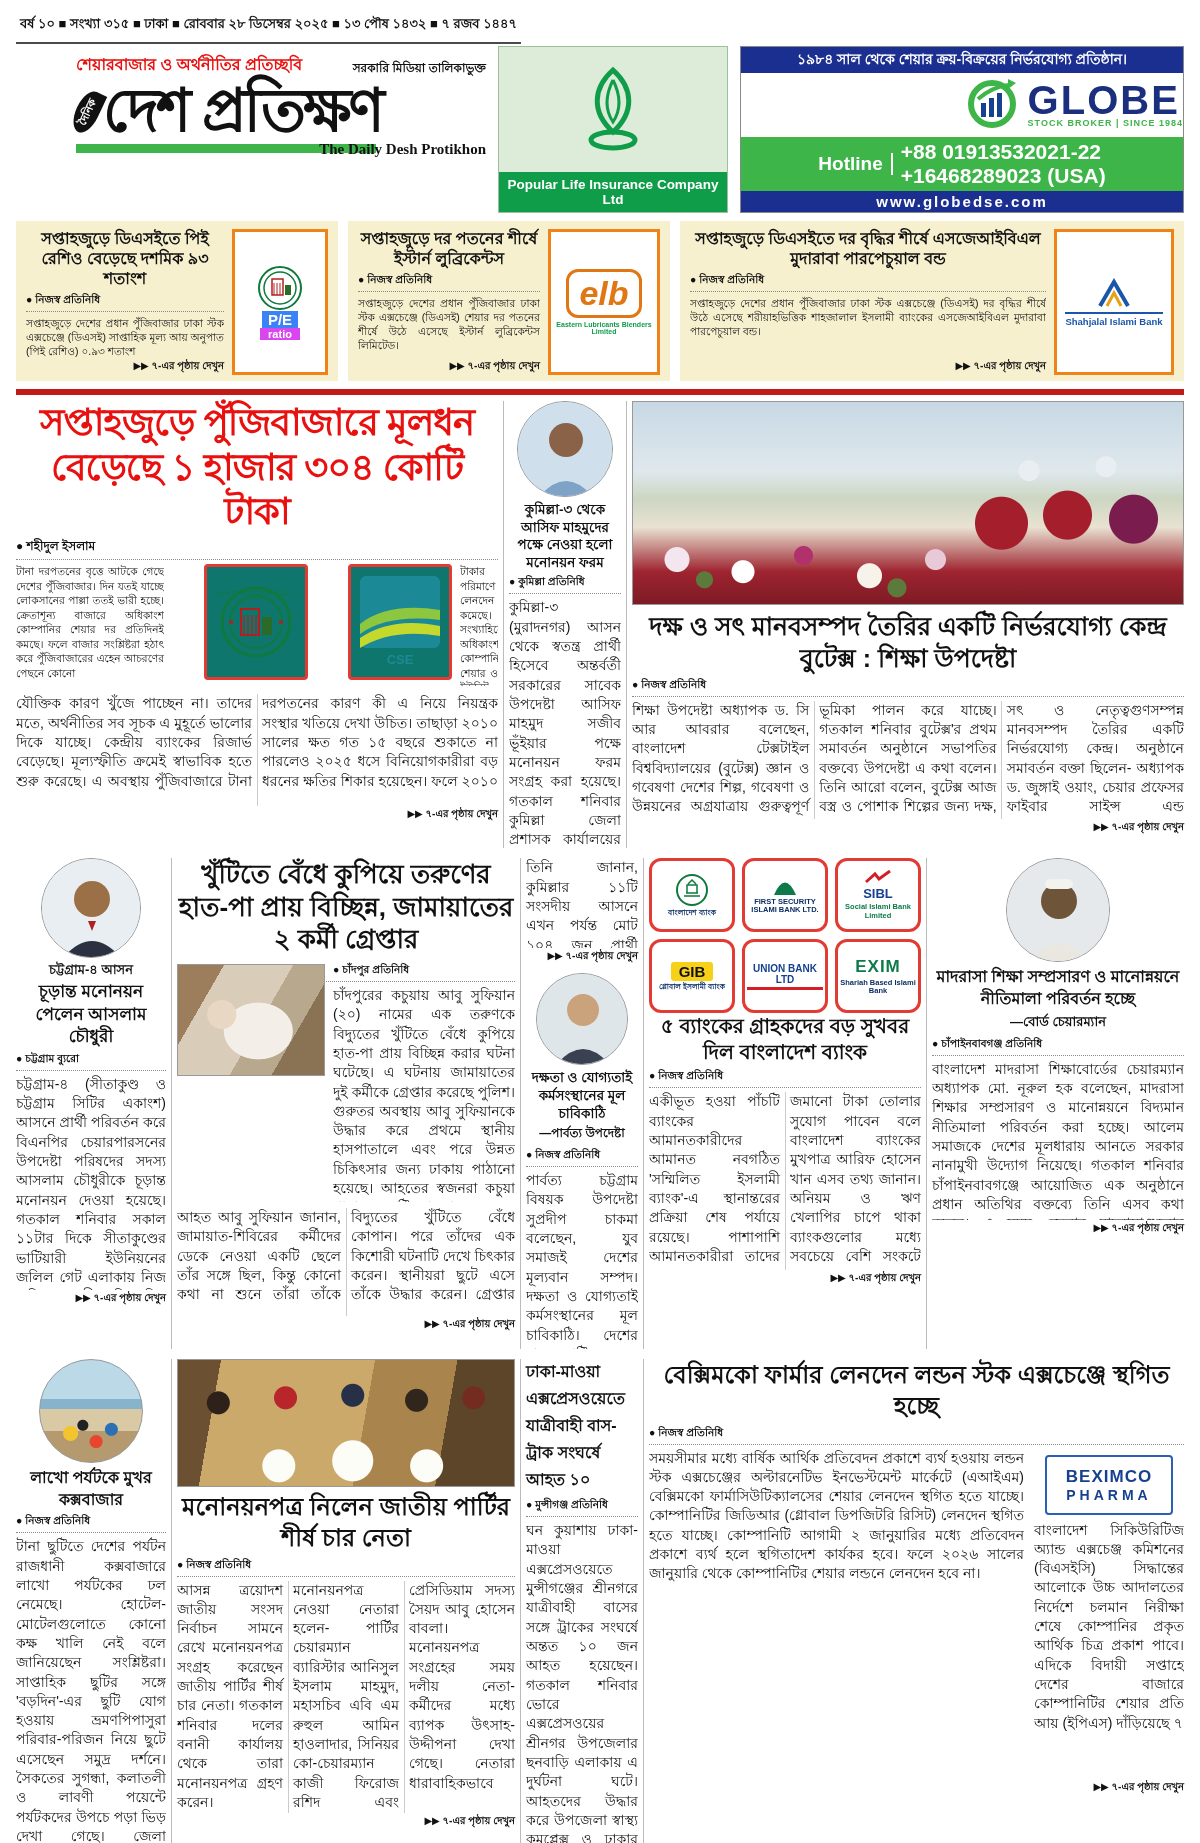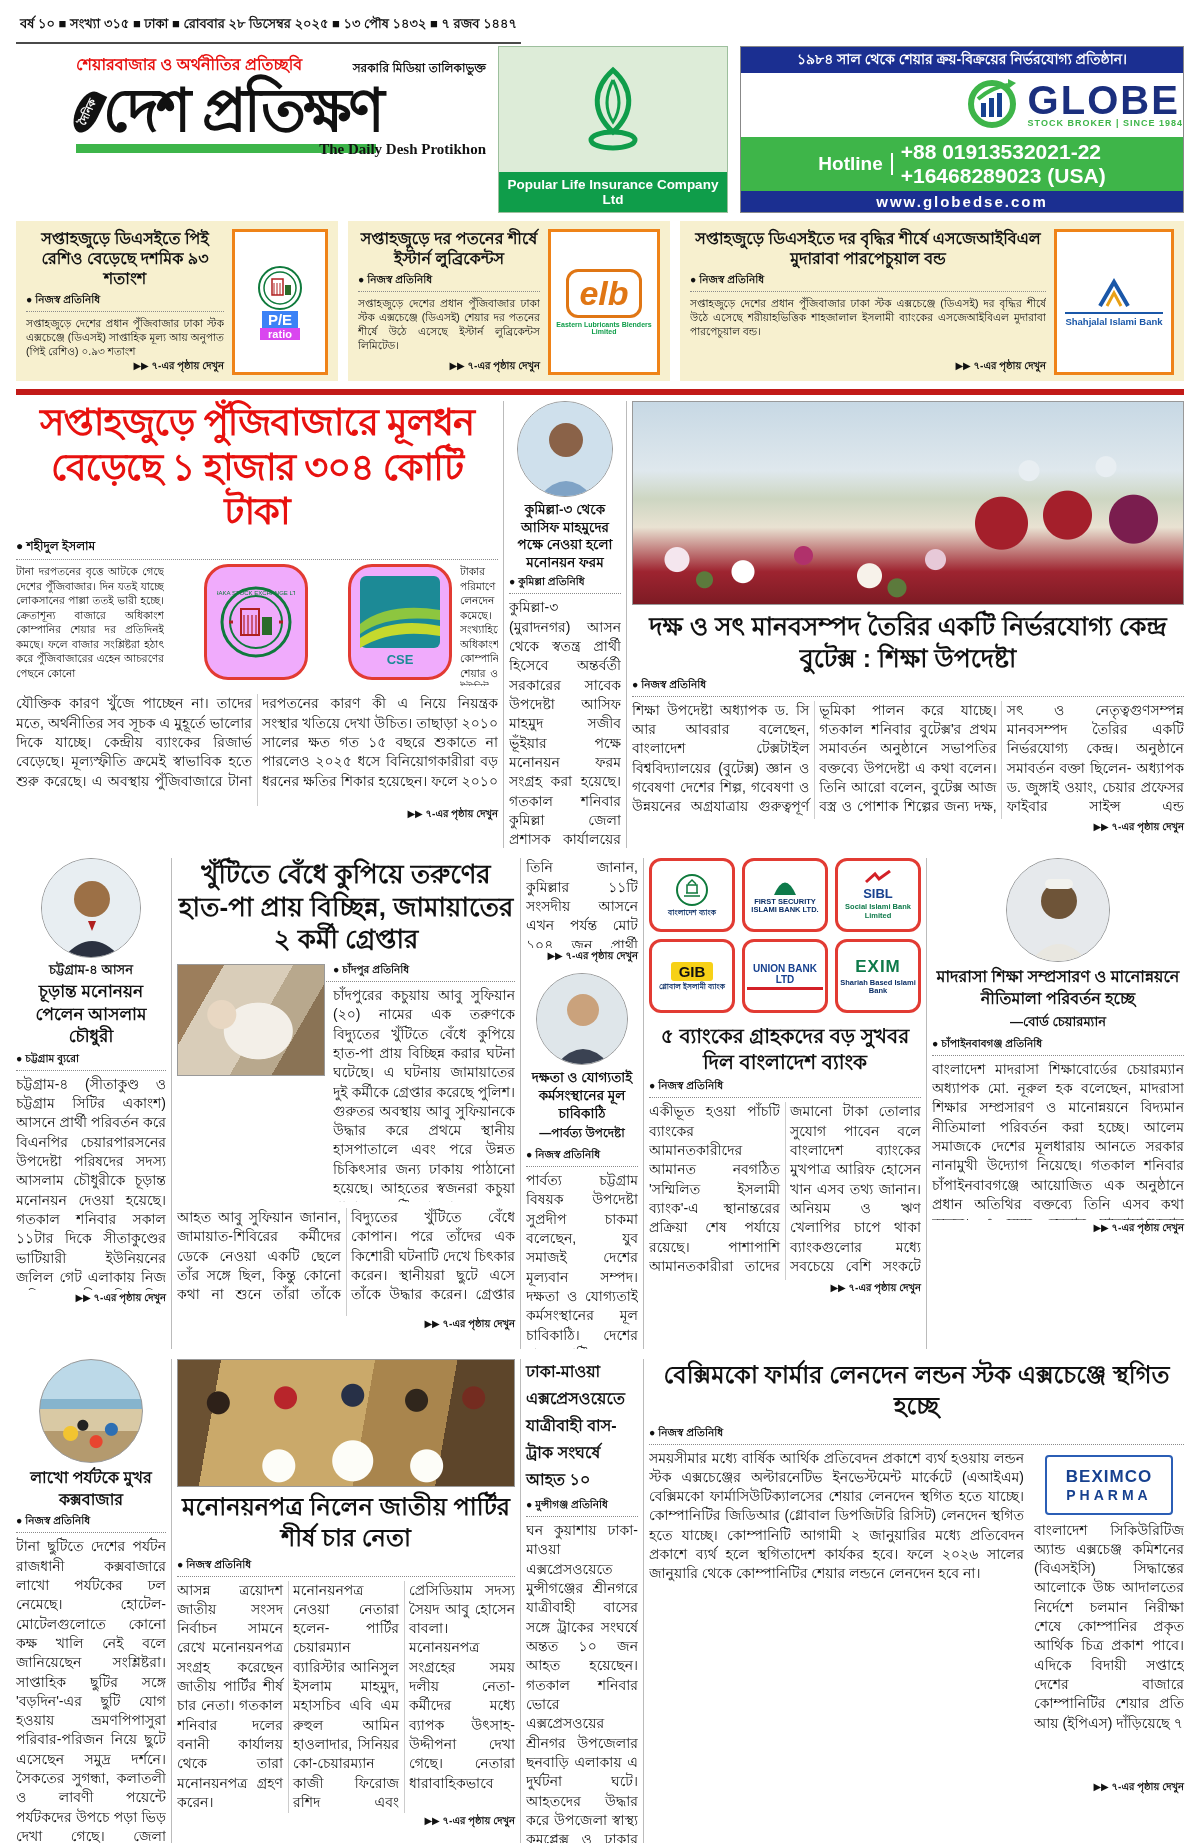--- a/index.html
+++ b/index.html
@@ -58,21 +58,21 @@
   .vsep { width:1px; background:#bbb; margin:0 5px; }
   .body { font-size:14px; line-height:1.38; text-align:justify; }
   .cols2 { column-count:2; column-gap:10px; column-rule:1px solid #ccc; }
   .cols3 { column-count:3; column-gap:10px; column-rule:1px solid #ccc; }
 
   
   .lead { width:482px; }
   .lead h1 { color:#e8110f; font-size:37px; line-height:1.2; text-align:center; letter-spacing:-1px; }
   .lead-top { display:flex; gap:8px; margin-top:2px; }
   .lead-top .t { font-size:10.5px; line-height:1.38; text-align:justify; overflow:hidden; }
-  .rbox { border:3px solid #e23b33; border-radius:24px; background:#f0abfc; width:104px; height:116px;
+  .rbox { border:3px solid #e23b33; border-radius:4px; background:#0f766e; width:104px; height:116px;
           display:flex; align-items:center; justify-content:center; flex:none;margin-left:32px; }
   .lead-bottom { margin-top:8px; height:112px; overflow:hidden; }
 
   
   .portrait { border-radius:50%; border:1px solid #999; overflow:hidden; margin:0 auto; display:block; background:#dfe8ee; }
 
   .midcol { width:112px; }
   .midcol h4, .smallhead { font-size:13.5px; text-align:center; line-height:1.3; margin-top:4px; }
 
   .rightcol { flex:1; }
@@ -103,21 +103,21 @@
   .hosp-photo { width:148px; height:112px; float:left; margin:2px 8px 2px 0; border:1px solid #999;
     background:
       radial-gradient(circle at 30% 45%, #e8d7c2 0 14px, transparent 15px),
       radial-gradient(ellipse at 55% 60%, #f3efe8 0 34px, transparent 35px),
       linear-gradient(120deg,#9c7e5c 0 22%, #d9cdb9 22% 55%, #b8a88d 55% 75%, #8a7355 75% 100%); }
   .attrib { font-weight:bold; font-size:13px; text-align:center; margin-top:2px; }
   .bank-grid { display:grid; grid-template-columns:repeat(3,1fr); gap:7px; }
   .bank-tile { border:3px solid #e23b33; border-radius:12px; background:#fff; height:74px;
                display:flex; flex-direction:column; align-items:center; justify-content:center; gap:2px; padding:2px; text-align:center; }
   .bank-tile .nm { font-size:7.5px; font-weight:bold; color:#0c2f66; line-height:1.15; }
-  .banks-head { font-size:20px; line-height:1.3; text-align:center; margin-top:10px; }
+  .banks-head { font-size:20px; line-height:1.3; text-align:center; margin-top:0; }
 
   
   .col-cox { width:150px; }
   .col-jatiya { width:338px; }
   .col-mawa { width:112px; }
   .col-bex { flex:1; }
   .group-photo { height:128px; border:1px solid #999; position:relative; overflow:hidden;
     background:
       radial-gradient(circle at 12% 34%, #2e2119 0 11px, transparent 12px),
       radial-gradient(circle at 32% 30%, #b8252b 0 11px, transparent 12px),

